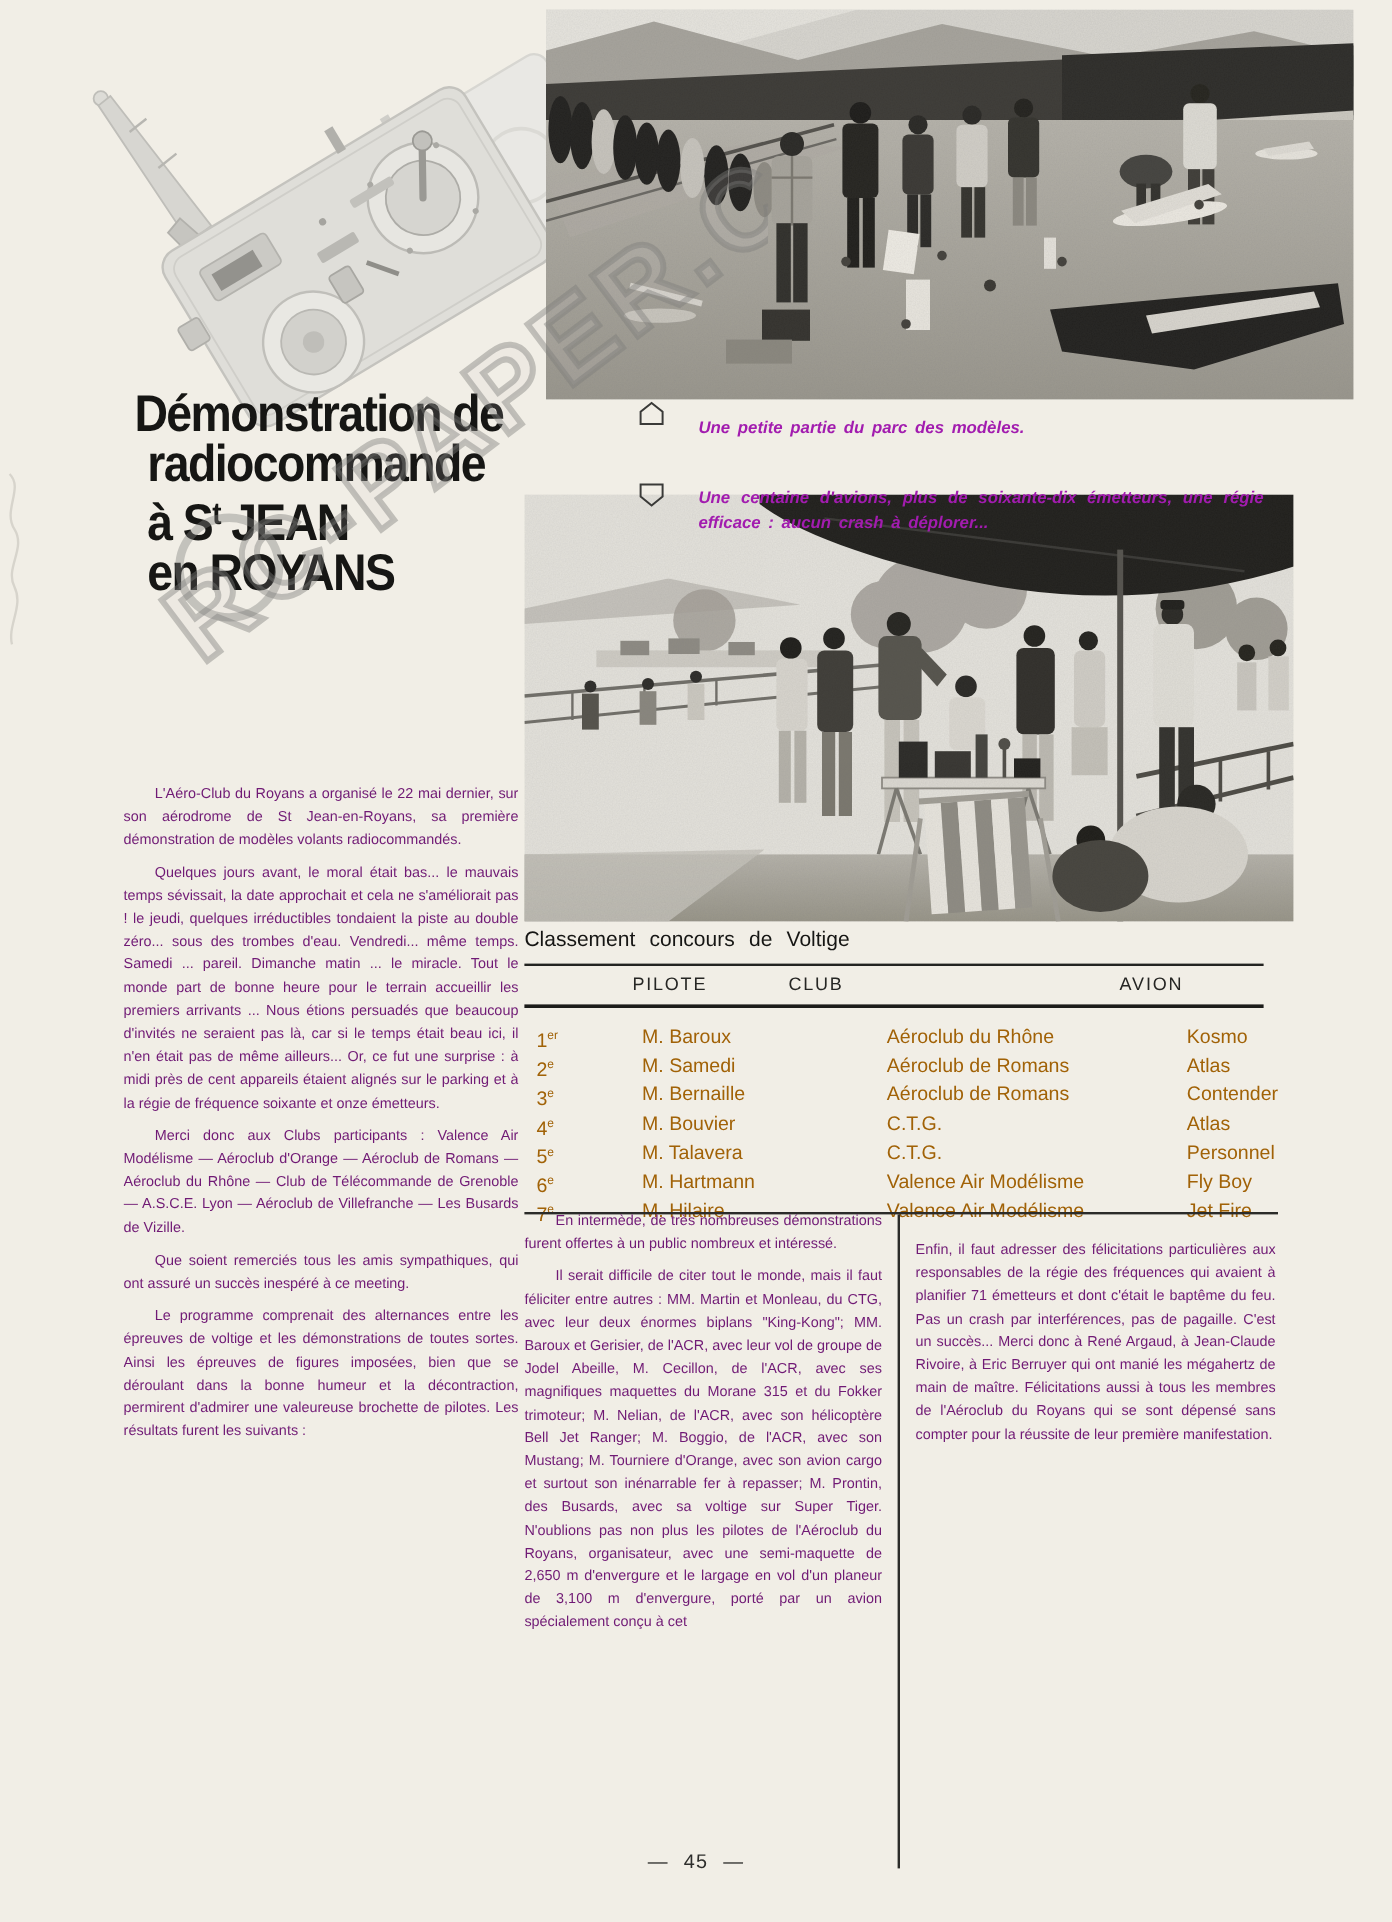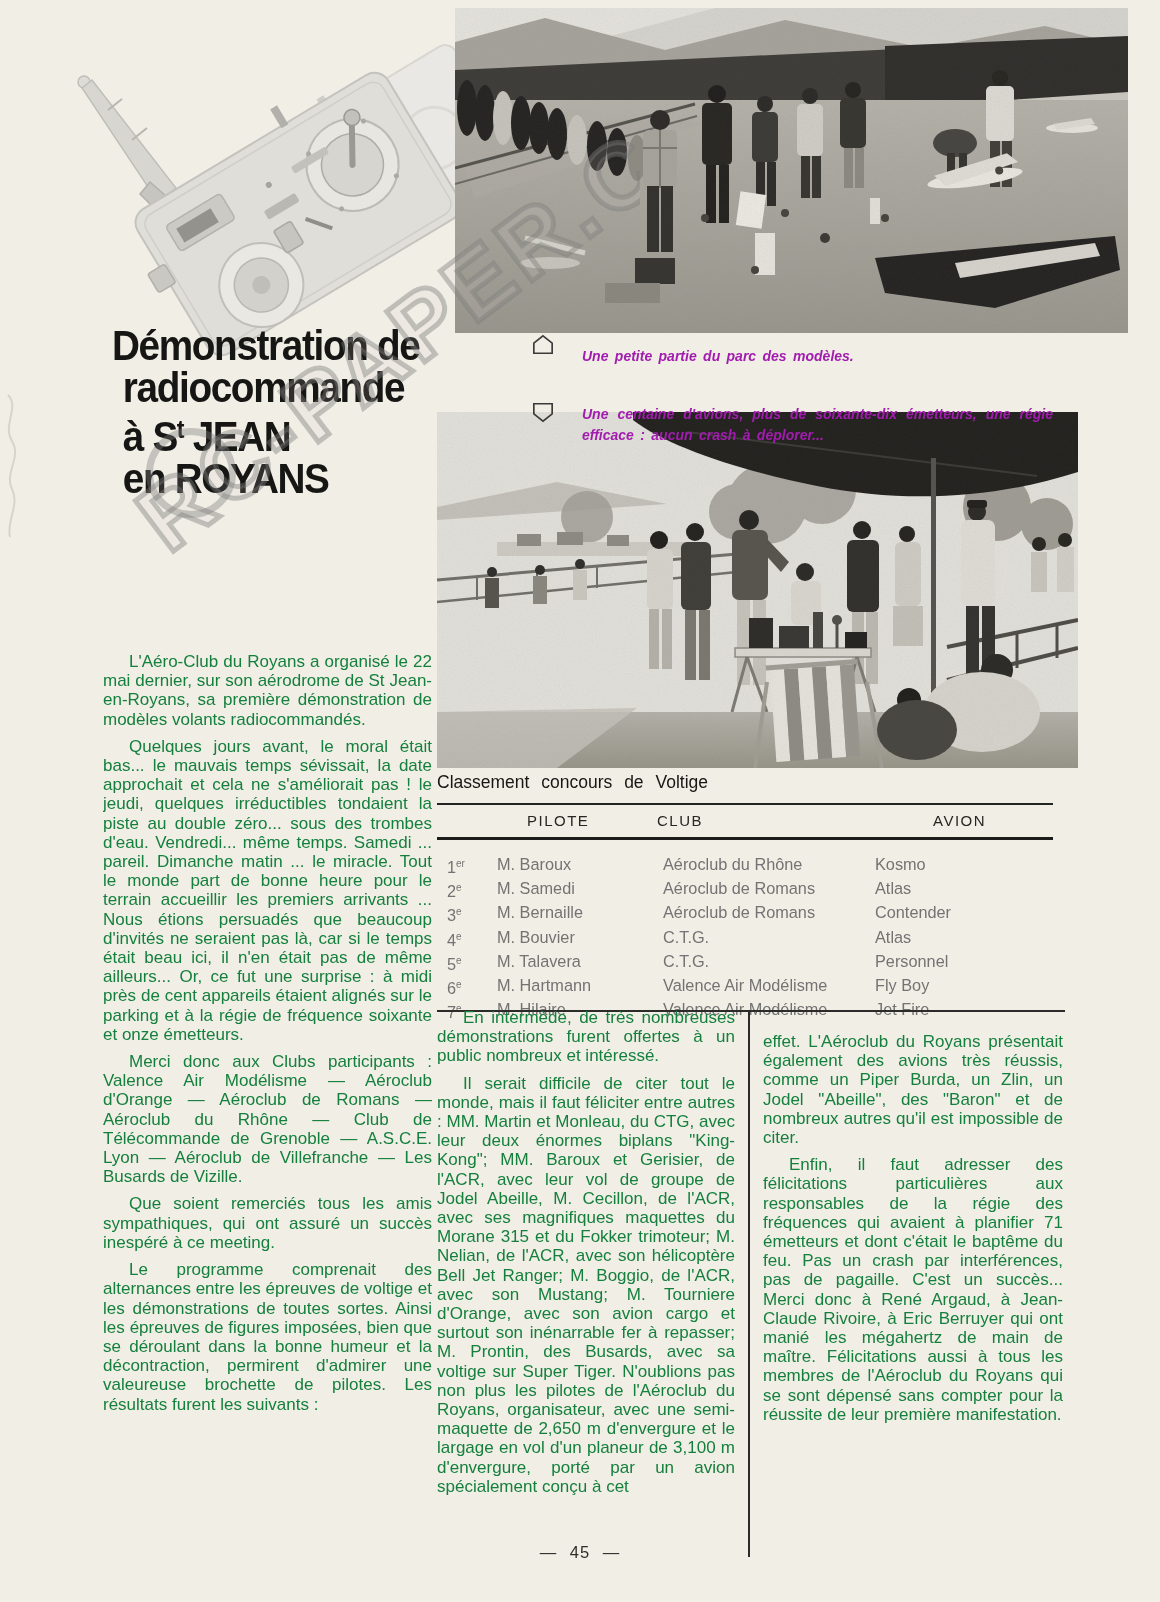--- a/index.html
+++ b/index.html
@@ -60,28 +60,28 @@
     display:grid; grid-template-columns:60px 166px 212px 1fr;
     border-top:2px solid #232321; border-bottom:3px solid #1c1c1a;
     padding:7px 0 8px; font-size:15px; letter-spacing:1.5px; color:#262624;
   }
   .t-head .h-pilote{padding-left:30px;}
   .t-head .h-club{padding-left:0px; margin-left:-6px;}
   .t-head .h-avion{padding-left:58px;}
   .t-body{padding-top:14px;}
   .t-row{
     display:grid; grid-template-columns:60px 166px 212px 1fr;
-    font-size:16.3px; line-height:20.8px; color:#737373;
+    font-size:16.3px; line-height:20.8px; color:#a16207;gap:38px;
   }
   .t-rank{padding-left:10px;}
   .t-rank sup{font-size:10px;}
   
   .col{
-    position:absolute; z-index:3; font-size:17px; line-height:19.2px;
-    text-align:justify; color:#15803d; overflow:hidden;
+    position:absolute; z-index:3; font-size:12px; line-height:19.2px;
+    text-align:justify; color:#701a75; overflow:hidden;
   }
   .col p{margin:0 0 8px; text-indent:26px;}
   .col-left{left:103px; top:652px; width:329px; height:882px;}
   .col-mid{left:437px; top:1008px; width:298px; height:512px;}
   .col-right{left:763px; top:1032px; width:300px; height:512px;}
   .col-right p:first-of-type{text-indent:0;}
   .hrule{position:absolute; left:437px; top:1010px; width:628px; border-top:2px solid #2b2b29; z-index:3;}
   .vdivider{position:absolute; left:748px; top:1012px; height:545px; border-left:2px solid #2b2b29; z-index:3;}
   
   .page-number{
@@ -478,21 +478,20 @@
   <div class="col col-mid">
 
       <p>En intermède, de très nombreuses démonstrations furent offertes à un public nombreux et intéressé.</p>
 
       <p>Il serait difficile de citer tout le monde, mais il faut féliciter entre autres : MM. Martin et Monleau, du CTG, avec leur deux énormes biplans "King-Kong"; MM. Baroux et Gerisier, de l'ACR, avec leur vol de groupe de Jodel Abeille, M. Cecillon, de l'ACR, avec ses magnifiques maquettes du Morane 315 et du Fokker trimoteur; M. Nelian, de l'ACR, avec son hélicoptère Bell Jet Ranger; M. Boggio, de l'ACR, avec son Mustang; M. Tourniere d'Orange, avec son avion cargo et surtout son inénarrable fer à repasser; M. Prontin, des Busards, avec sa voltige sur Super Tiger. N'oublions pas non plus les pilotes de l'Aéroclub du Royans, organisateur, avec une semi-maquette de 2,650 m d'envergure et le largage en vol d'un planeur de 3,100 m d'envergure, porté par un avion spécialement conçu à cet</p>
 
   </div>
 
   <div class="col col-right">
 
-      <p>effet. L'Aéroclub du Royans présentait également des avions très réussis, comme un Piper Burda, un Zlin, un Jodel "Abeille", des "Baron" et de nombreux autres qu'il est impossible de citer.</p>
 
       <p>Enfin, il faut adresser des félicitations particulières aux responsables de la régie des fréquences qui avaient à planifier 71 émetteurs et dont c'était le baptême du feu. Pas un crash par interférences, pas de pagaille. C'est un succès... Merci donc à René Argaud, à Jean-Claude Rivoire, à Eric Berruyer qui ont manié les mégahertz de main de maître. Félicitations aussi à tous les membres de l'Aéroclub du Royans qui se sont dépensé sans compter pour la réussite de leur première manifestation.</p>
 
 
   </div>
 
   <div class="page-number">— 45 —</div>
 
 </div>
 

